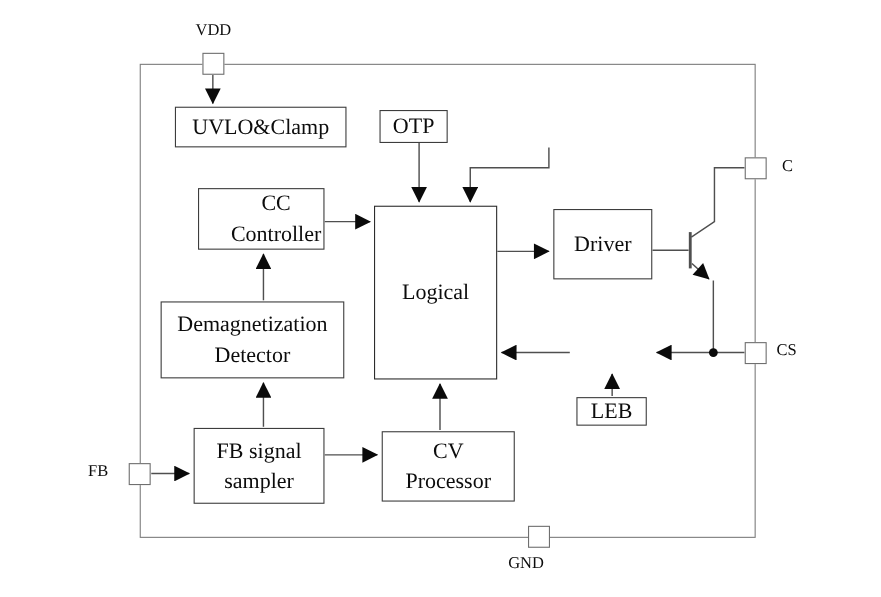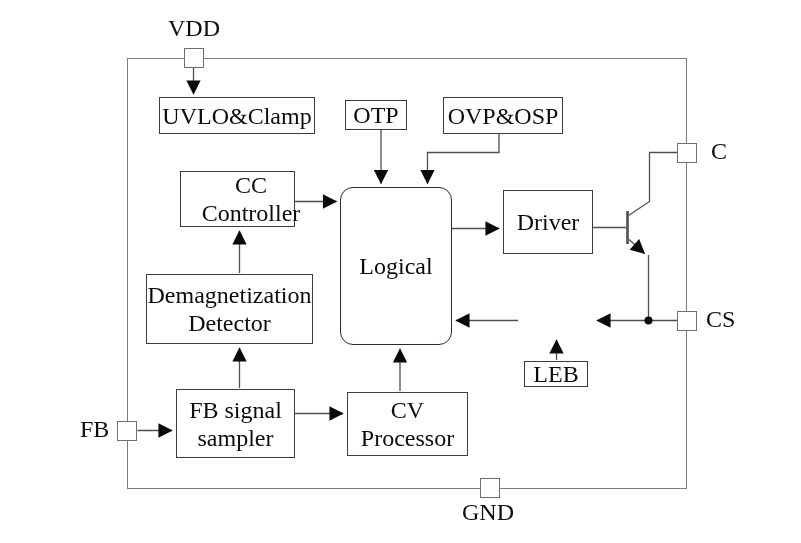--- a/index.html
+++ b/index.html
@@ -4,43 +4,43 @@
 <style>
   html,body { margin:0; padding:0; background:#ffffff; }
   .stage {
     position:relative; width:801px; height:543px; background:#ffffff;
     font-family:"Liberation Serif", serif; color:#0c0c0c; overflow:hidden;
   }
   svg.wires { position:absolute; left:0; top:0; width:801px; height:543px; }
   .block {
     position:absolute; box-sizing:border-box; background:#ffffff;
     border:1px solid #3d3d3d; display:flex; align-items:center; justify-content:center;
-    text-align:center; font-size:24px; line-height:28px; white-space:pre-line;
+    text-align:center; font-size:20px; line-height:28px; white-space:pre-line;
   }
   .b-uvlo    { left:159px; top:97px;  width:156px; height:37px; }
   .b-otp     { left:345px; top:100px; width:62px;  height:30px; }
   .b-ovp     { left:443px; top:97px;  width:120px; height:37px; }
   .b-cc      { left:180px; top:171px; width:115px; height:56px;padding-left:27px; }
-  .b-logical { left:340px; top:187px; width:112px; height:158px; border-color:#2c2c2c;border-radius:13px; }
+  .b-logical { left:340px; top:187px; width:112px; height:158px; border-color:#2c2c2c; }
   .b-driver  { left:503px; top:190px; width:90px;  height:64px;text-align:center; }
   .b-demag   { left:146px; top:274px; width:167px; height:70px; }
   .b-ocp     { left:518px; top:302px; width:75px;  height:34px; }
   .b-leb     { left:524px; top:361px; width:64px;  height:26px; }
   .b-fbs     { left:176px; top:389px; width:119px; height:69px; }
   .b-cv      { left:347px; top:392px; width:121px; height:64px; }
   .pin {
     position:absolute; box-sizing:border-box; width:20px; height:20px;
     background:#ffffff; border:1px solid #6f6f6f;
   }
   .pin-vdd { left:184px; top:48px;  }
   .pin-c   { left:677px; top:143px; }
   .pin-cs  { left:677px; top:311px; }
   .pin-gnd { left:480px; top:478px; }
   .pin-fb  { left:117px; top:421px; }
-  .lbl { position:absolute; font-size:24px; line-height:22px; }
+  .lbl { position:absolute; font-size:15px; line-height:22px; }
   .lbl-vdd { left:168px; top:17px;  width:52px; text-align:center; }
   .lbl-c   { left:711px; top:140px; }
   .lbl-cs  { left:706px; top:308px; }
   .lbl-gnd { left:462px; top:501px; width:58px; text-align:left; }
   .lbl-fb  { left:80px;  top:418px; }
 </style>
 </head>
 <body>
 
 <div class="stage">
@@ -75,21 +75,20 @@
       <path stroke-width="2.6" d="M627.5 211 V 244"></path>
       <path stroke-width="1.3" d="M628.5 215.5 L 649.5 201.5 L 649.5 152.5 L 677 152.5"></path>
       <path stroke-width="1.3" marker-end="url(#ah)" d="M629 239.5 L 644.5 253.5"></path>
       <path stroke-width="1.3" d="M648.5 255 V 321"></path>
       <circle cx="648.5" cy="320.5" r="4" fill="#0a0a0a" stroke="none"></circle>
     </g>
   </svg>
 
   <div class="block b-uvlo">UVLO&amp;Clamp</div>
   <div class="block b-otp">OTP</div>
-  <div class="block b-ovp">OVP&amp;OSP</div>
   <div class="block b-cc">CC
 Controller</div>
   <div class="block b-logical">Logical</div>
   <div class="block b-driver">Driver</div>
   <div class="block b-demag">Demagnetization
 Detector</div>
   <div class="block b-leb">LEB</div>
   <div class="block b-cv">CV
 Processor</div>
   <div class="block b-fbs">FB signal

